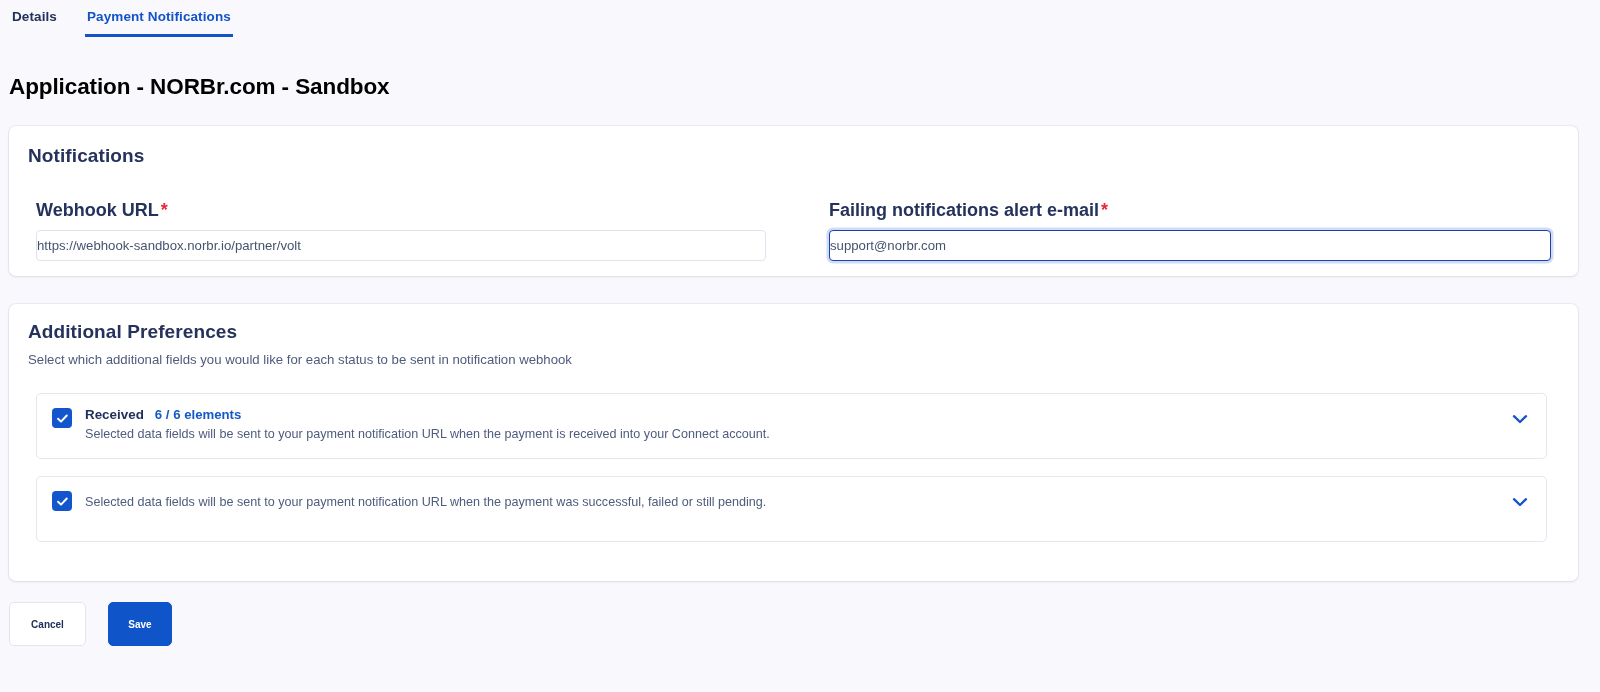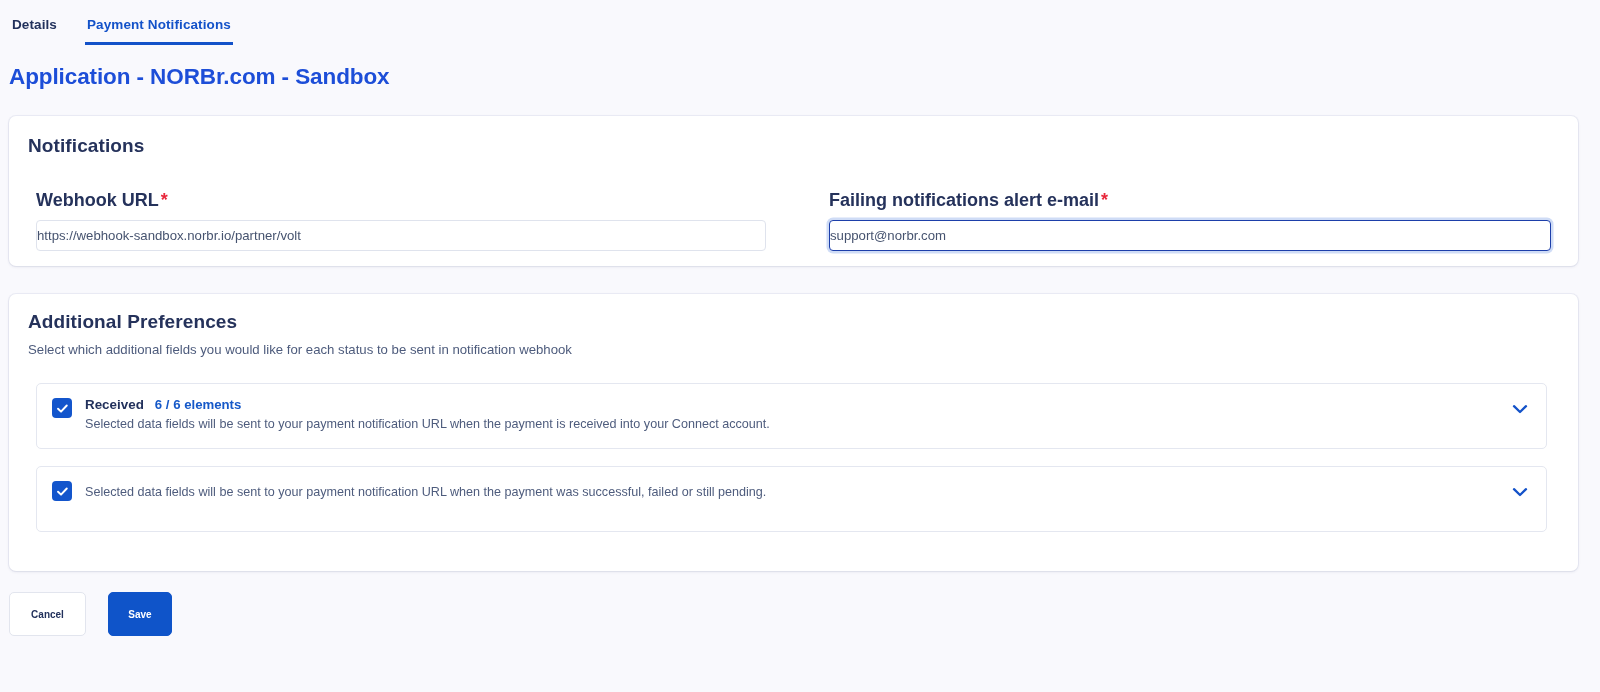--- a/index.html
+++ b/index.html
@@ -14,44 +14,44 @@
     font-family: "Liberation Sans", sans-serif;
     color: #1f3461;
     overflow: hidden;
   }
 
   
   .tabs {
     display: flex;
     align-items: flex-start;
     gap: 26px;
-    padding: 15px 10px 0 10px;
+    padding: 7px 10px 0 10px;
     height: 38px;
   }
   .tab {
     font-size: 13.5px;
     font-weight: bold;
     letter-spacing: 0.1px;
     padding: 2px 2px 10px 2px;
     cursor: pointer;
     color: #22315c;
     border-bottom: 3px solid transparent;
     white-space: nowrap;
   }
   .tab.active {
     color: #1352c9;
     border-bottom-color: #1352c9;
   }
 
   
   .page-title {
-    margin: 26px 0 0 9px;
+    margin: 36px 0 0 9px;
     font-size: 22.5px;
     font-weight: bold;
-    color: #1d4ed8;
+    color: #000000;
     letter-spacing: -0.1px;
   }
 
   
   .card {
     background: #ffffff;
     margin: 0 22px 0 9px;
     border-radius: 7px;
     box-shadow: 0 1px 3px rgba(36,45,90,0.10), 0 0 0 1px rgba(225,228,240,0.55);
   }

